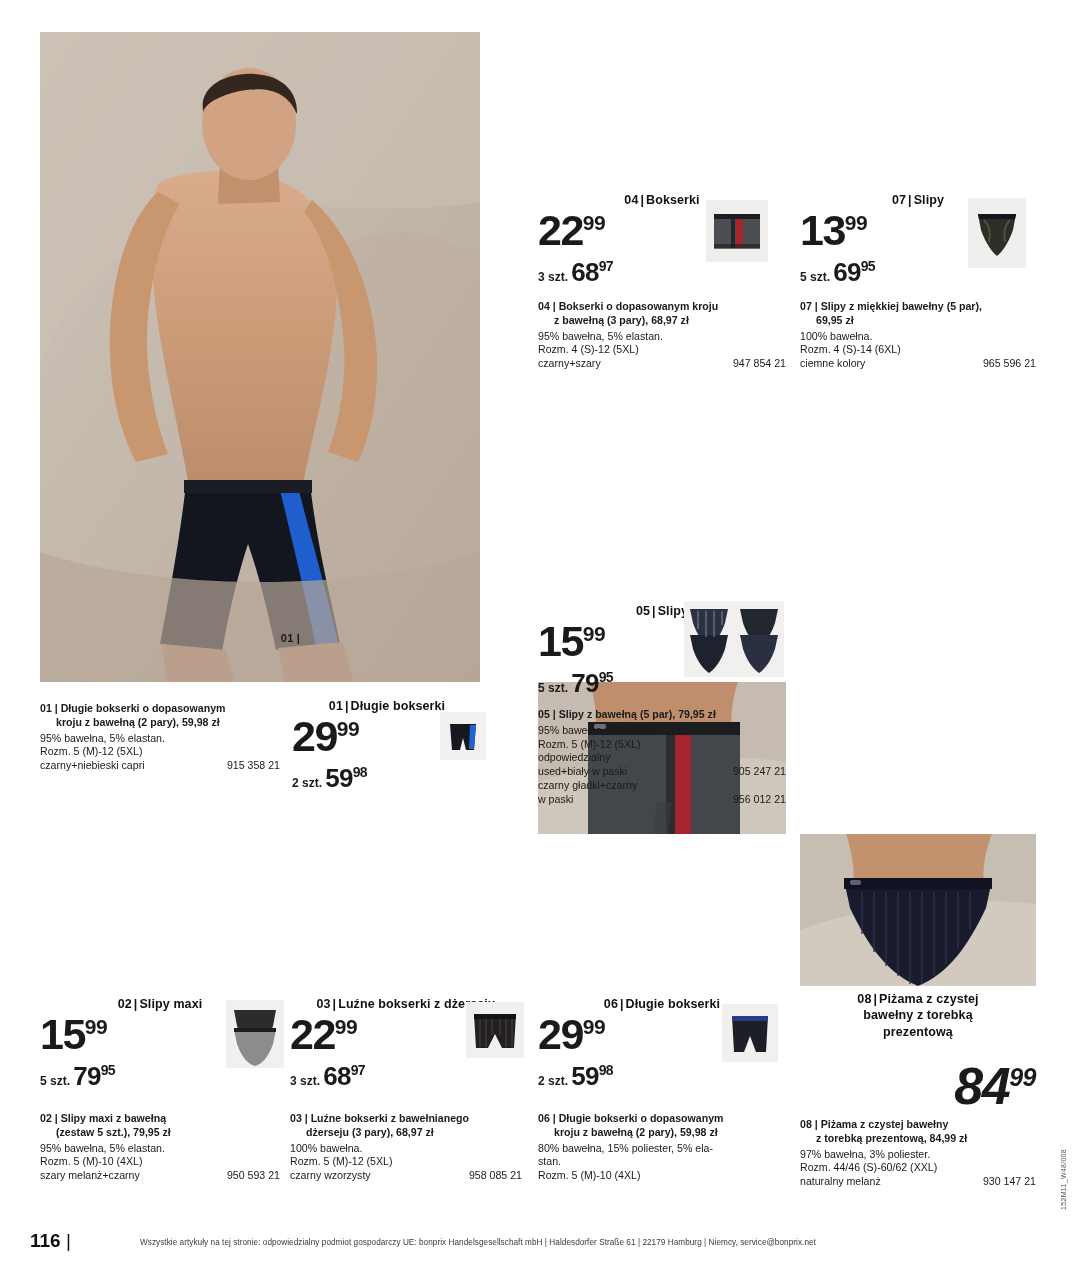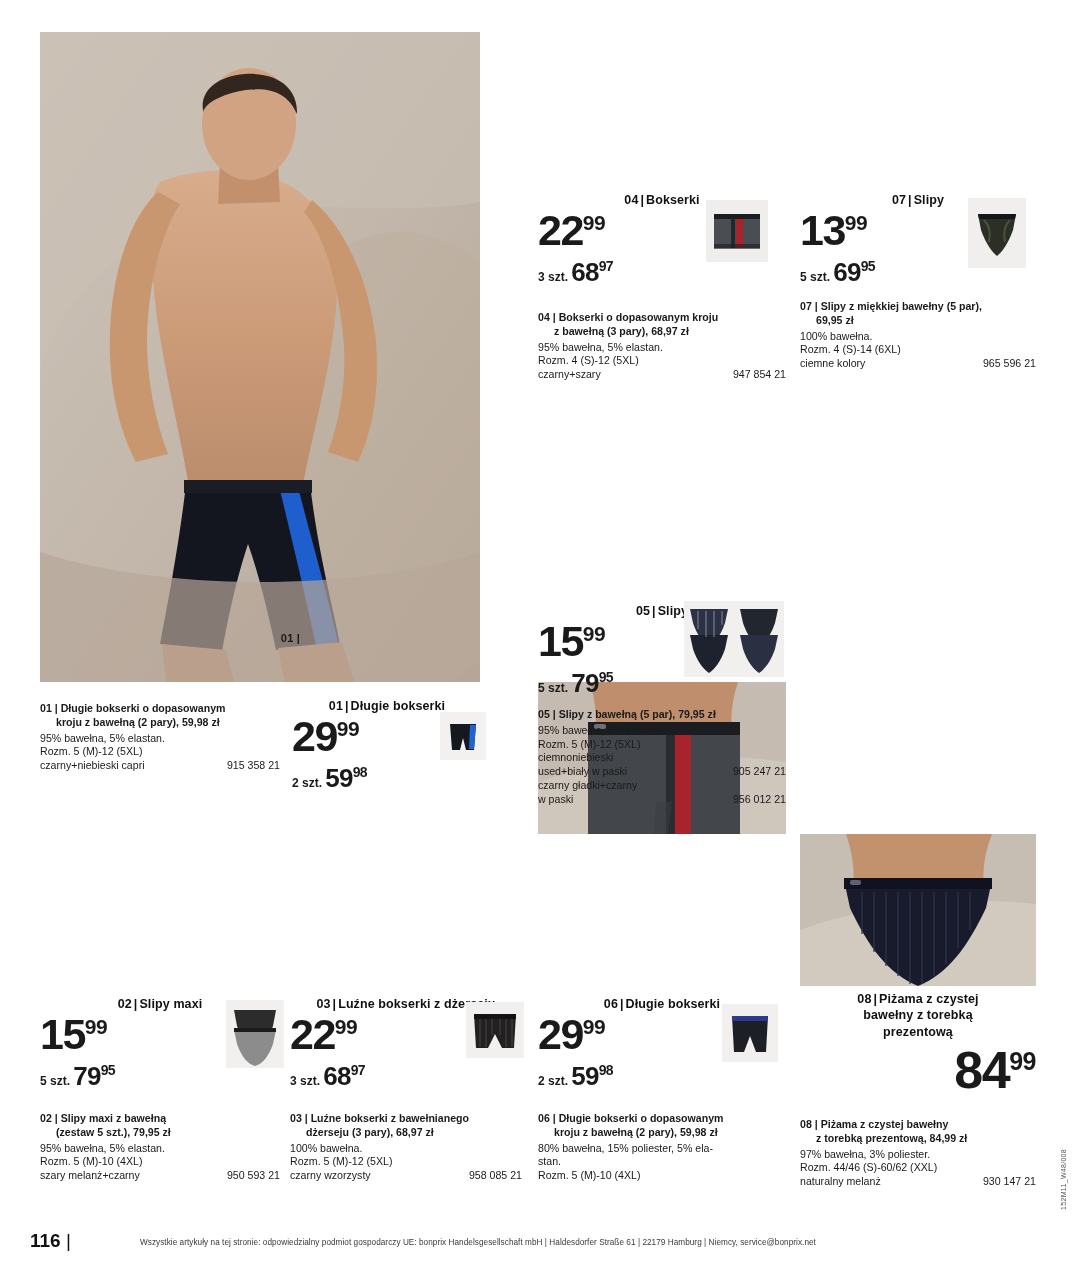--- a/index.html
+++ b/index.html
@@ -243,21 +243,21 @@
       <svg width="62" height="62" viewBox="0 0 62 62">
         <rect width="62" height="62" fill="#efeeec"></rect>
         <rect x="8" y="14" width="46" height="34" fill="#4a4d52"></rect>
         <rect x="8" y="14" width="46" height="5" fill="#1b1d21"></rect>
         <rect x="30" y="19" width="7" height="29" fill="#a8242c"></rect>
         <rect x="25" y="19" width="4" height="29" fill="#26282c"></rect>
         <rect x="8" y="44" width="46" height="5" fill="#1b1d21" opacity=".6"></rect>
       </svg>
     </div>
   </div>
-  <div class="blk desc" style="left:538px; top:303px; width:248px;">
+  <div class="blk desc" style="left:538px; top:292px; width:248px;">
     <span class="title">
       <span>04 | Bokserki o dopasowanym kroju</span><br>
       <span class="ind">z bawełną (3 pary), 68,97 zł</span>
     </span>
     <div>95% bawełna, 5% elastan.</div>
     <div>Rozm. 4 (S)-12 (5XL)</div>
     <div class="row">
       <span class="lab">czarny+szary</span>
       <span class="code">947 854 21</span>
     </div>
@@ -345,39 +345,39 @@
         </g>
       </svg>
     </div>
   </div>
   <div class="blk desc" style="left:538px; top:700px; width:248px;">
     <span class="title">
       <span>05 | Slipy z bawełną (5 par), 79,95 zł</span>
     </span>
     <div>95% bawełna, 5% elastan.</div>
     <div>Rozm. 5 (M)-12 (5XL)</div>
-    <div>ciemnoniebieski</div>
+    <div>odpowiedzialny</div>
     <div class="row">
       <span class="lab">used+biały w paski</span>
       <span class="code">905 247 21</span>
     </div>
     <div class="row">
       <span class="lab">czarny gładki+czarny
 w paski</span>
       <span class="code" style="align-self:flex-end;">956 012 21</span>
     </div>
   </div>
 
   <div class="blk" style="left:800px; top:984px; width:236px; text-align:right;">
     <div class="art-head" style="line-height:1.3;">
       <span>08</span><span class="sep">|</span><span>Piżama z czystej</span><br>
       <span>bawełny z torebką</span><br>
       <span>prezentową</span>
     </div>
-    <div class="price-row" style="margin-top:4px;">
+    <div class="price-row" style="margin-top:20px;font-style:italic;">
       <span class="price price-big"><span>84</span><sup>99</sup></span>
     </div>
   </div>
   <div class="blk desc" style="left:800px; top:1110px; width:236px; text-align:left;">
     <span class="title">
       <span>08 | Piżama z czystej bawełny</span><br>
       <span class="ind">z torebką prezentową, 84,99 zł</span>
     </span>
     <div>97% bawełna, 3% poliester.</div>
     <div>Rozm. 44/46 (S)-60/62 (XXL)</div>

